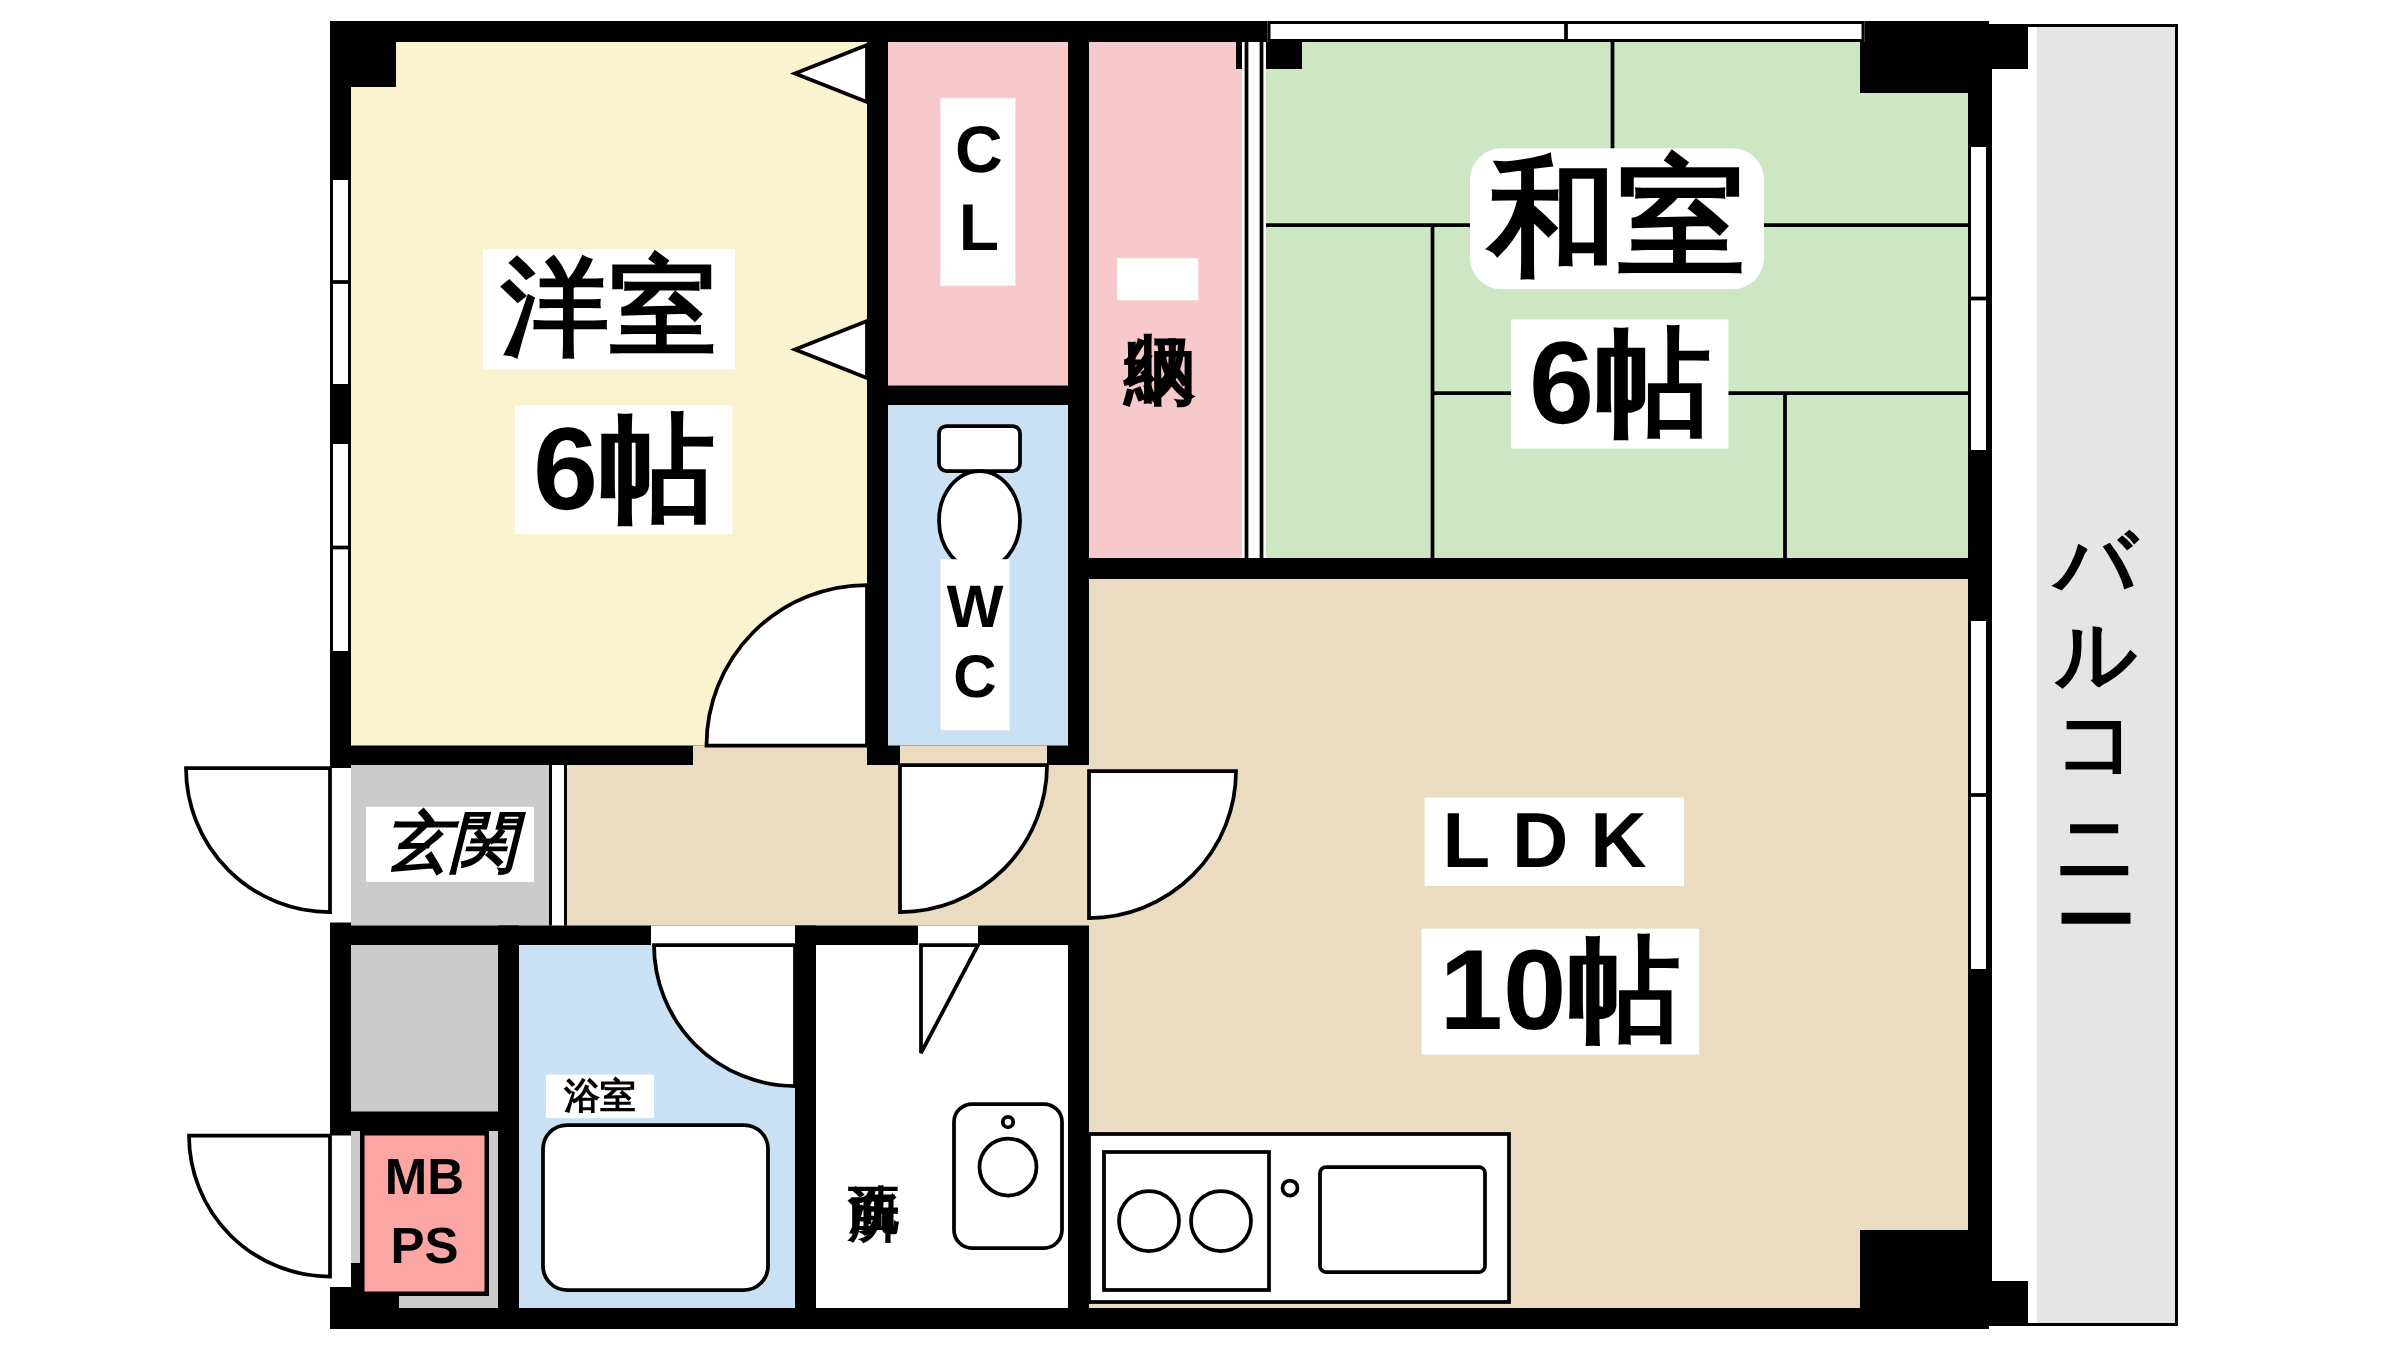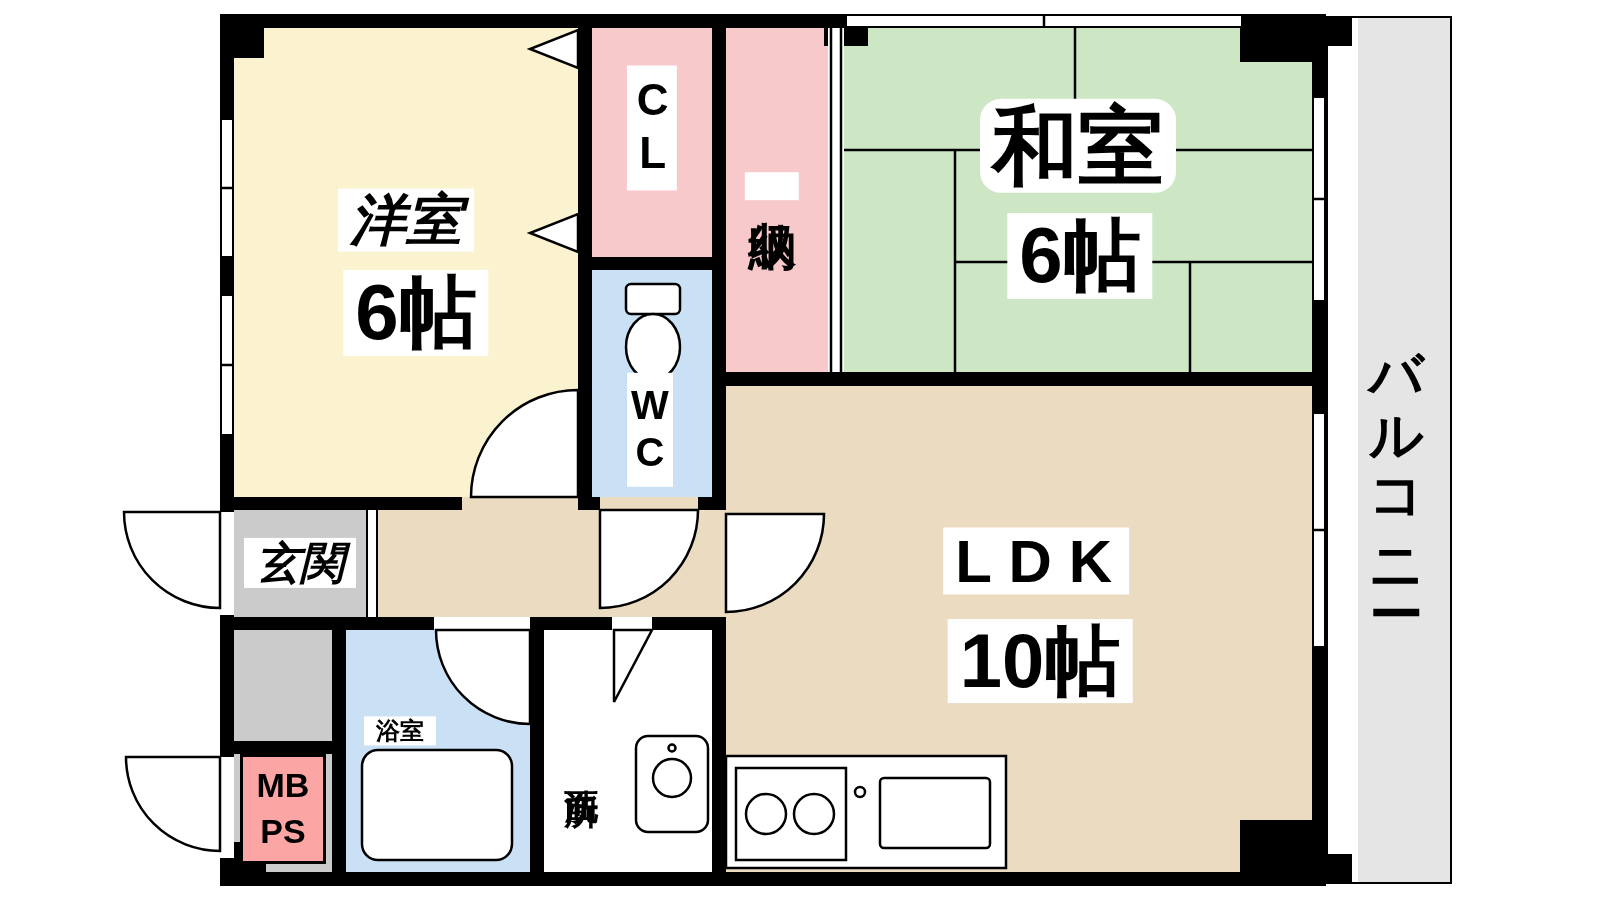--- a/index.html
+++ b/index.html
@@ -130,31 +130,31 @@
     <g fill="#fff" stroke="#000" stroke-width="2.5">
       <rect x="726" y="756" width="280" height="112"></rect>
       <rect x="736" y="768" width="110" height="92"></rect>
       <circle cx="766" cy="814" r="20"></circle>
       <circle cx="814" cy="814" r="20"></circle>
       <circle cx="860" cy="792" r="5"></circle>
       <rect x="880" y="778" width="110" height="70" rx="4"></rect>
     </g>
   </svg>
 
-  <div class="lbl" style="left:406px;top:220px;font-size:56px;font-style:italic;"><span>洋室</span></div>
+  <div class="lbl" style="left:406px;top:206px;font-size:72px;"><span>洋室</span></div>
   <div class="lbl" style="left:416px;top:313px;font-size:78px;"><span>6帖</span></div>
 
   <div class="lbl vert" style="left:652px;top:128px;font-size:44px;"><span>CL</span></div>
   <div class="lbl vert" style="left:650px;top:430px;font-size:40px;"><span>WC</span></div>
   <div class="lbl vert" style="left:772px;top:186px;font-size:48px;"><span>収納</span></div>
 
   <div class="lbl" style="left:1078px;top:146px;font-size:86px;border-radius:21px;"><span>和室</span></div>
   <div class="lbl" style="left:1080px;top:256px;font-size:78px;"><span>6帖</span></div>
 
-  <div class="lbl" style="left:1036px;top:561px;font-size:60px;letter-spacing:0.28em;padding-right:0;"><span>LDK</span></div>
+  <div class="lbl" style="left:1036px;top:561px;font-size:52px;letter-spacing:0.28em;padding-right:10px;"><span>LDK</span></div>
   <div class="lbl" style="left:1040px;top:661px;font-size:76px;"><span>10帖</span></div>
 
   <div class="lbl" style="left:300px;top:563px;font-size:44px;font-style:italic;"><span>玄関</span></div>
   <div class="lbl" style="left:400px;top:731px;font-size:24px;"><span>浴室</span></div>
   <div class="lbl vert" style="left:581px;top:766px;font-size:34px;background:#fff;"><span>洗面所</span></div>
 
   <div class="mbbox" style="left:283px;top:809px;width:80px;height:104px;">
     <span>MB</span>
     <span>PS</span>
   </div>

